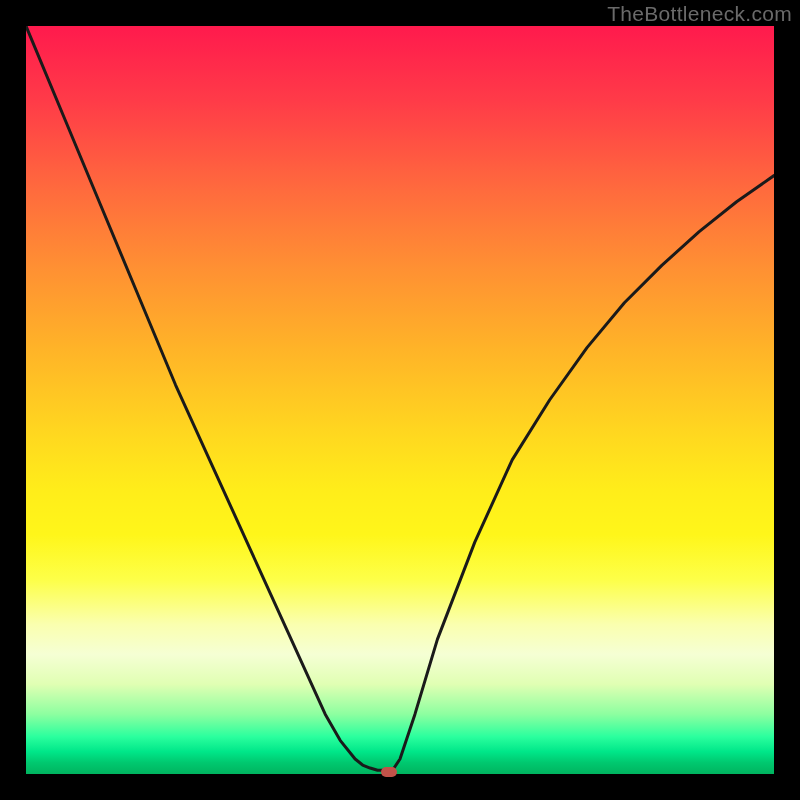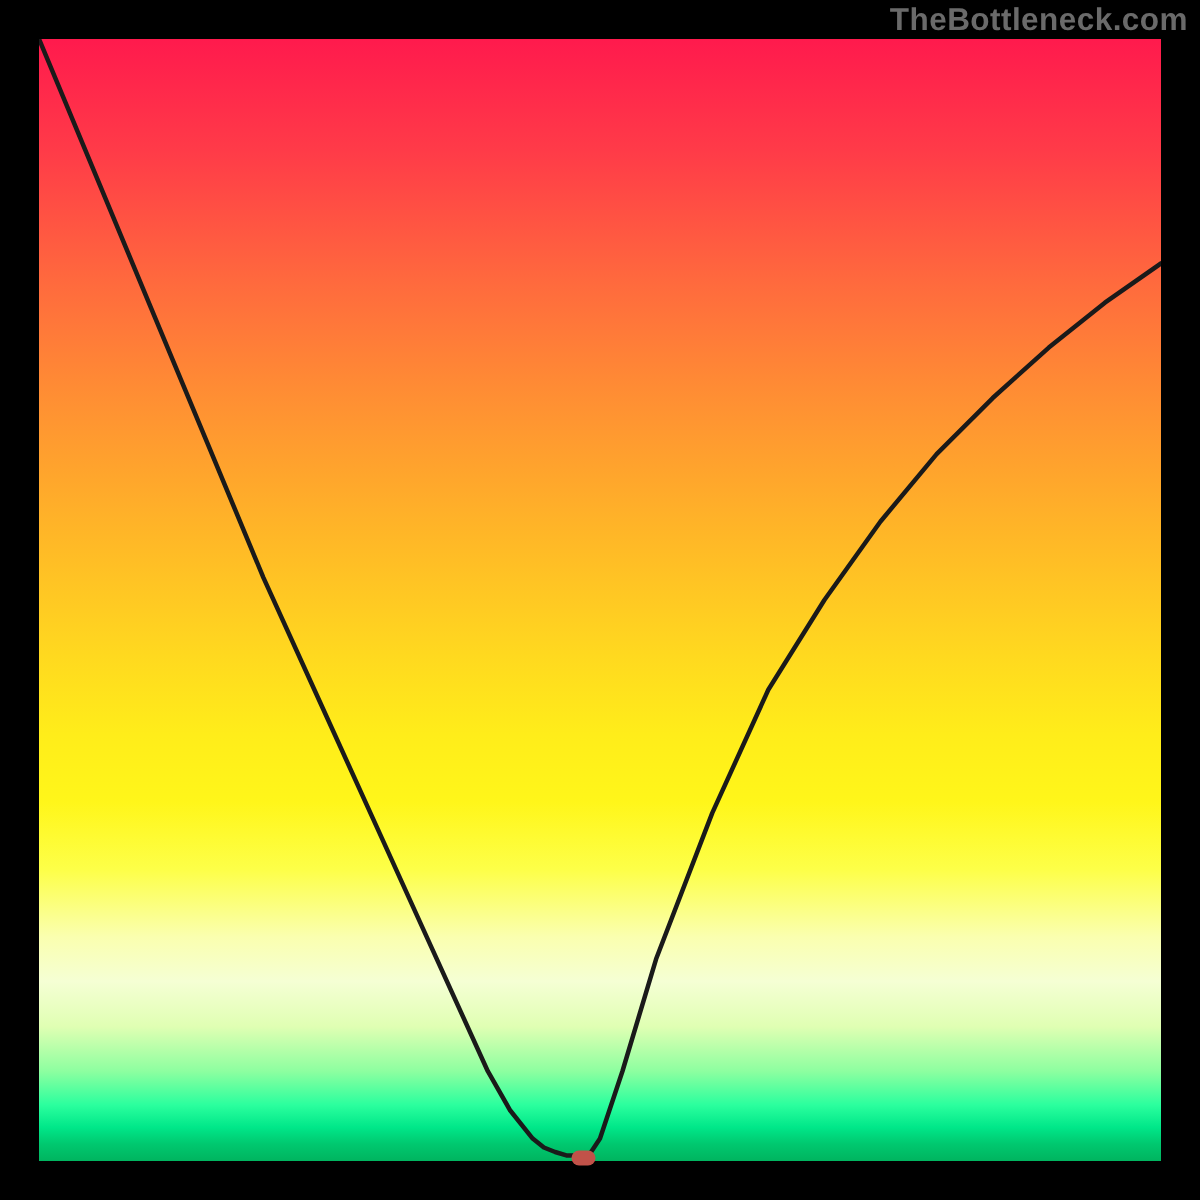--- a/index.html
+++ b/index.html
@@ -37,21 +37,21 @@
       #00b45f 100%
     );
   }
   .watermark {
     position: absolute;
     top: 2px;
     right: 8px;
     color: #6a6a6a;
     font-size: 21px;
     letter-spacing: 0.3px;
-    font-weight: 700;
+    font-weight: 400;
     pointer-events: none;
   }
   svg.curve {
     position: absolute;
     left: 0;
     top: 0;
     width: 748px;
     height: 748px;
     pointer-events: none;
   }

